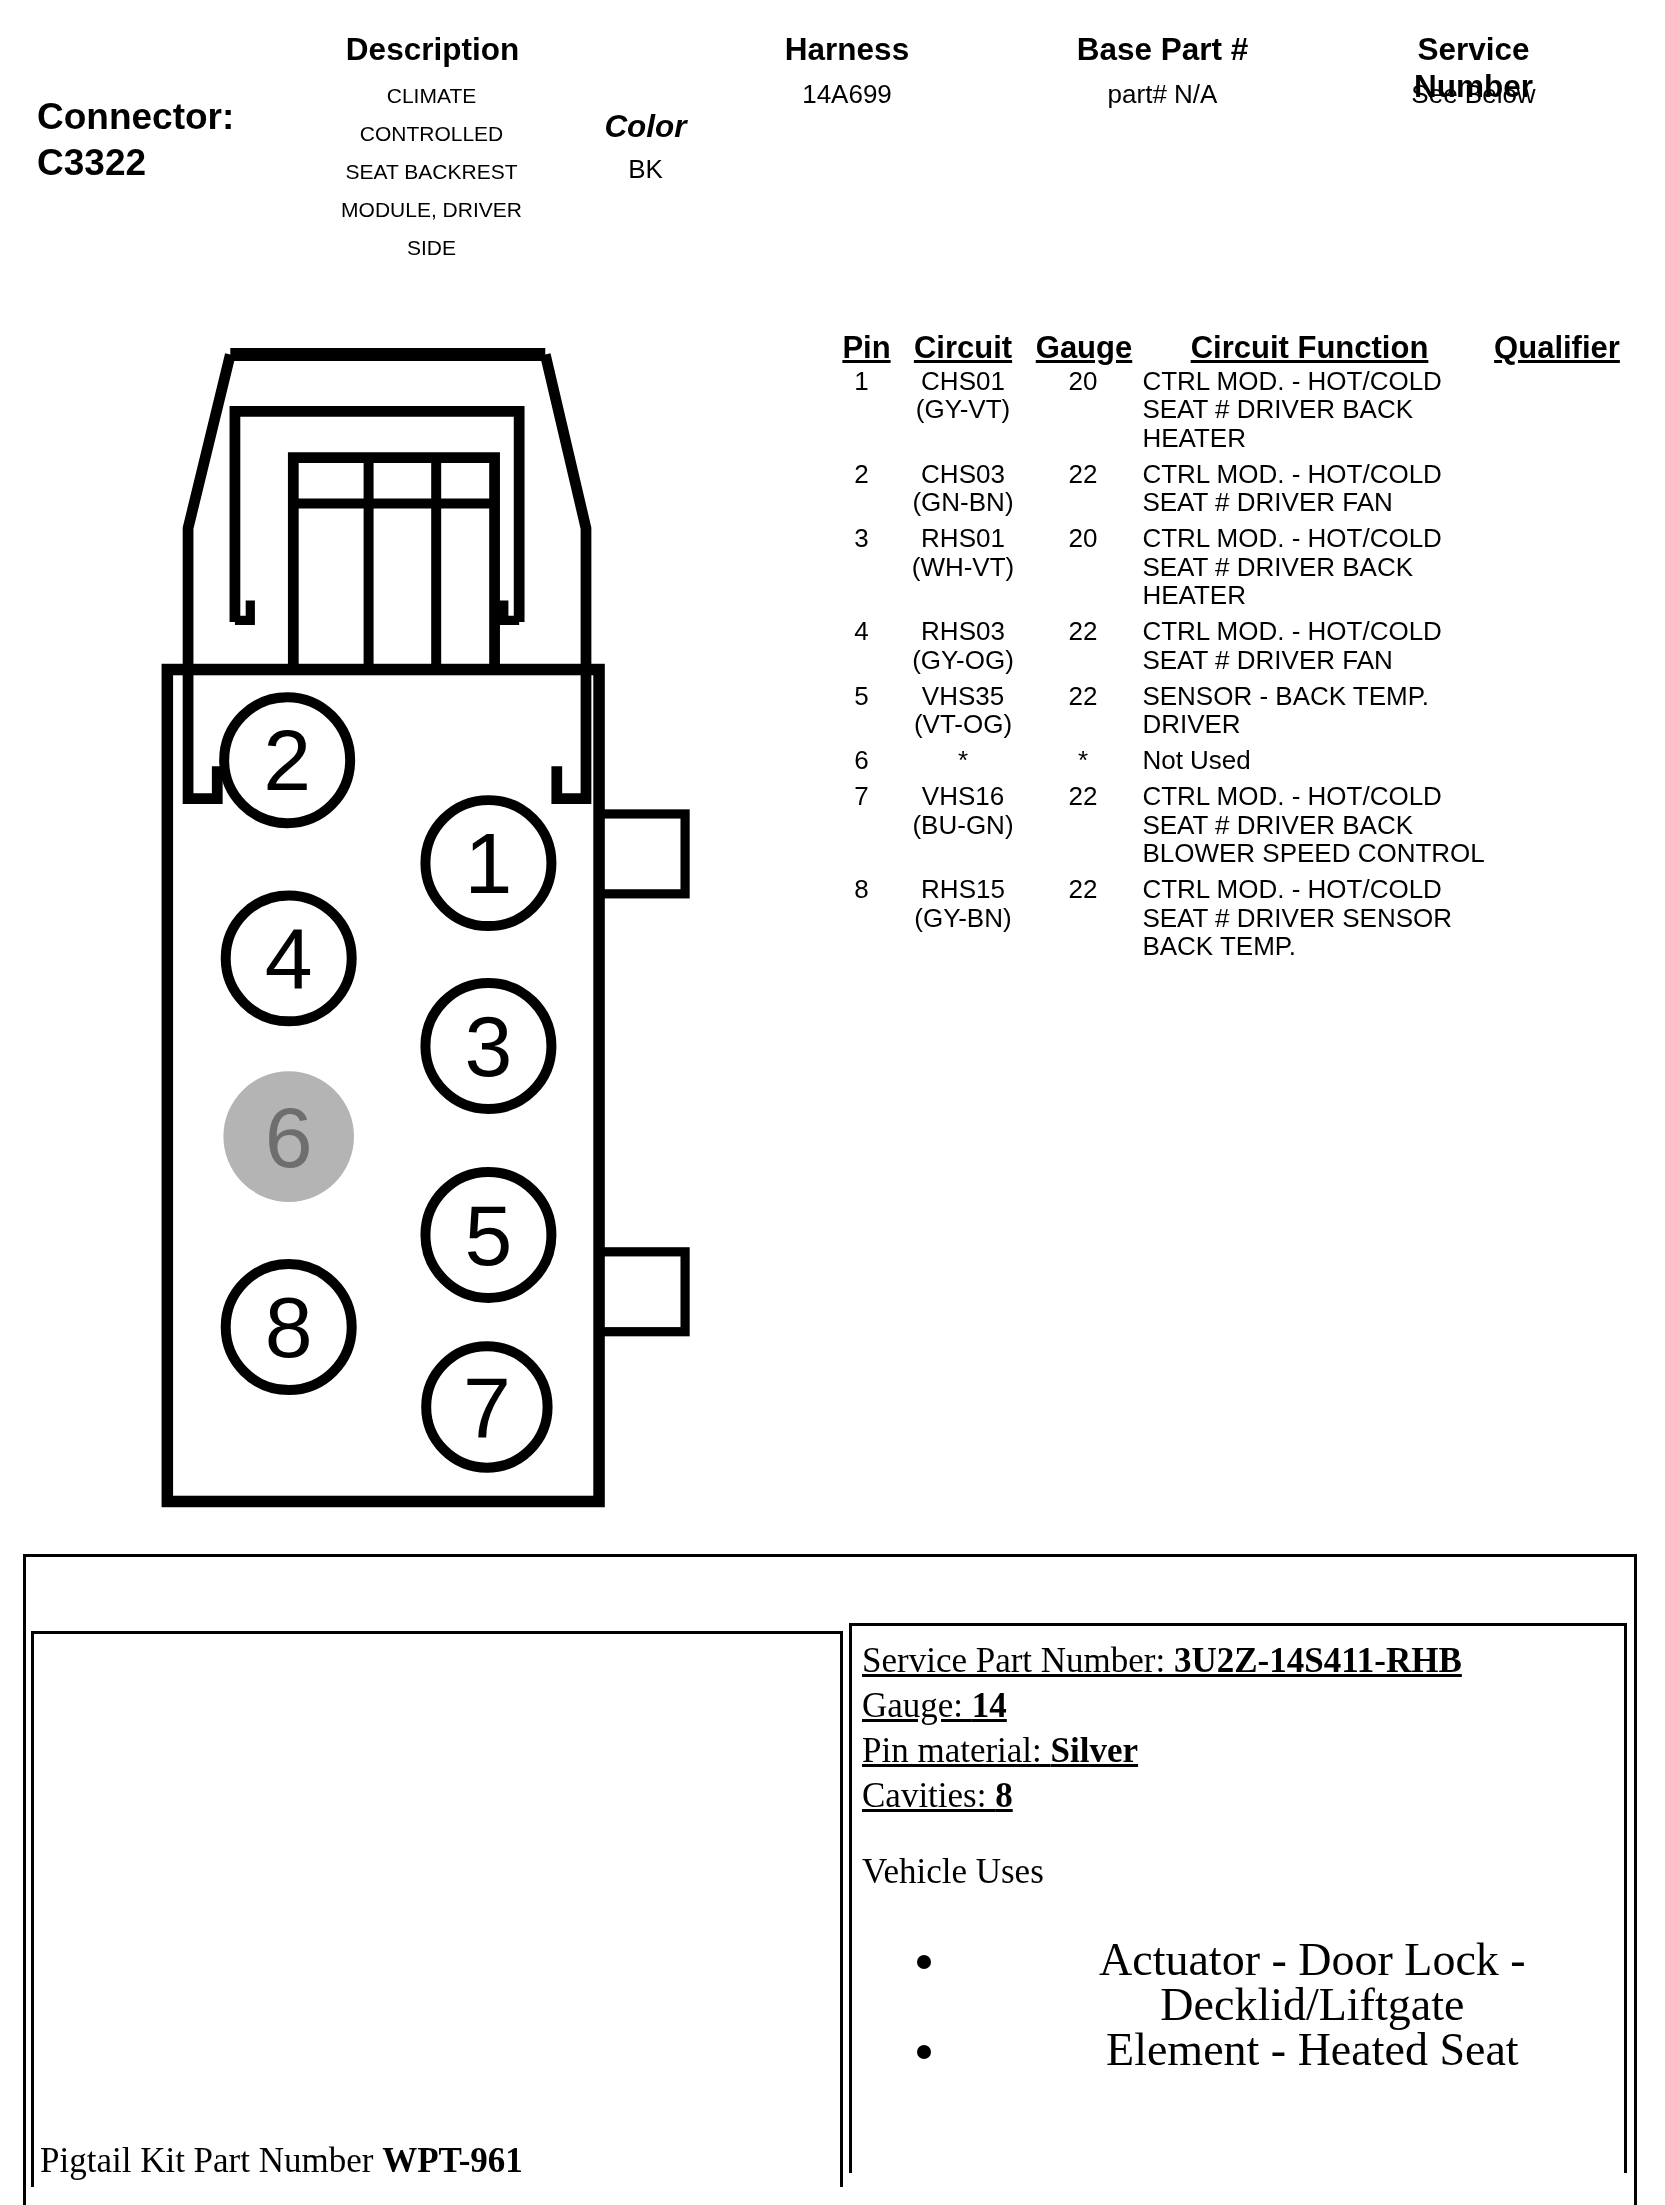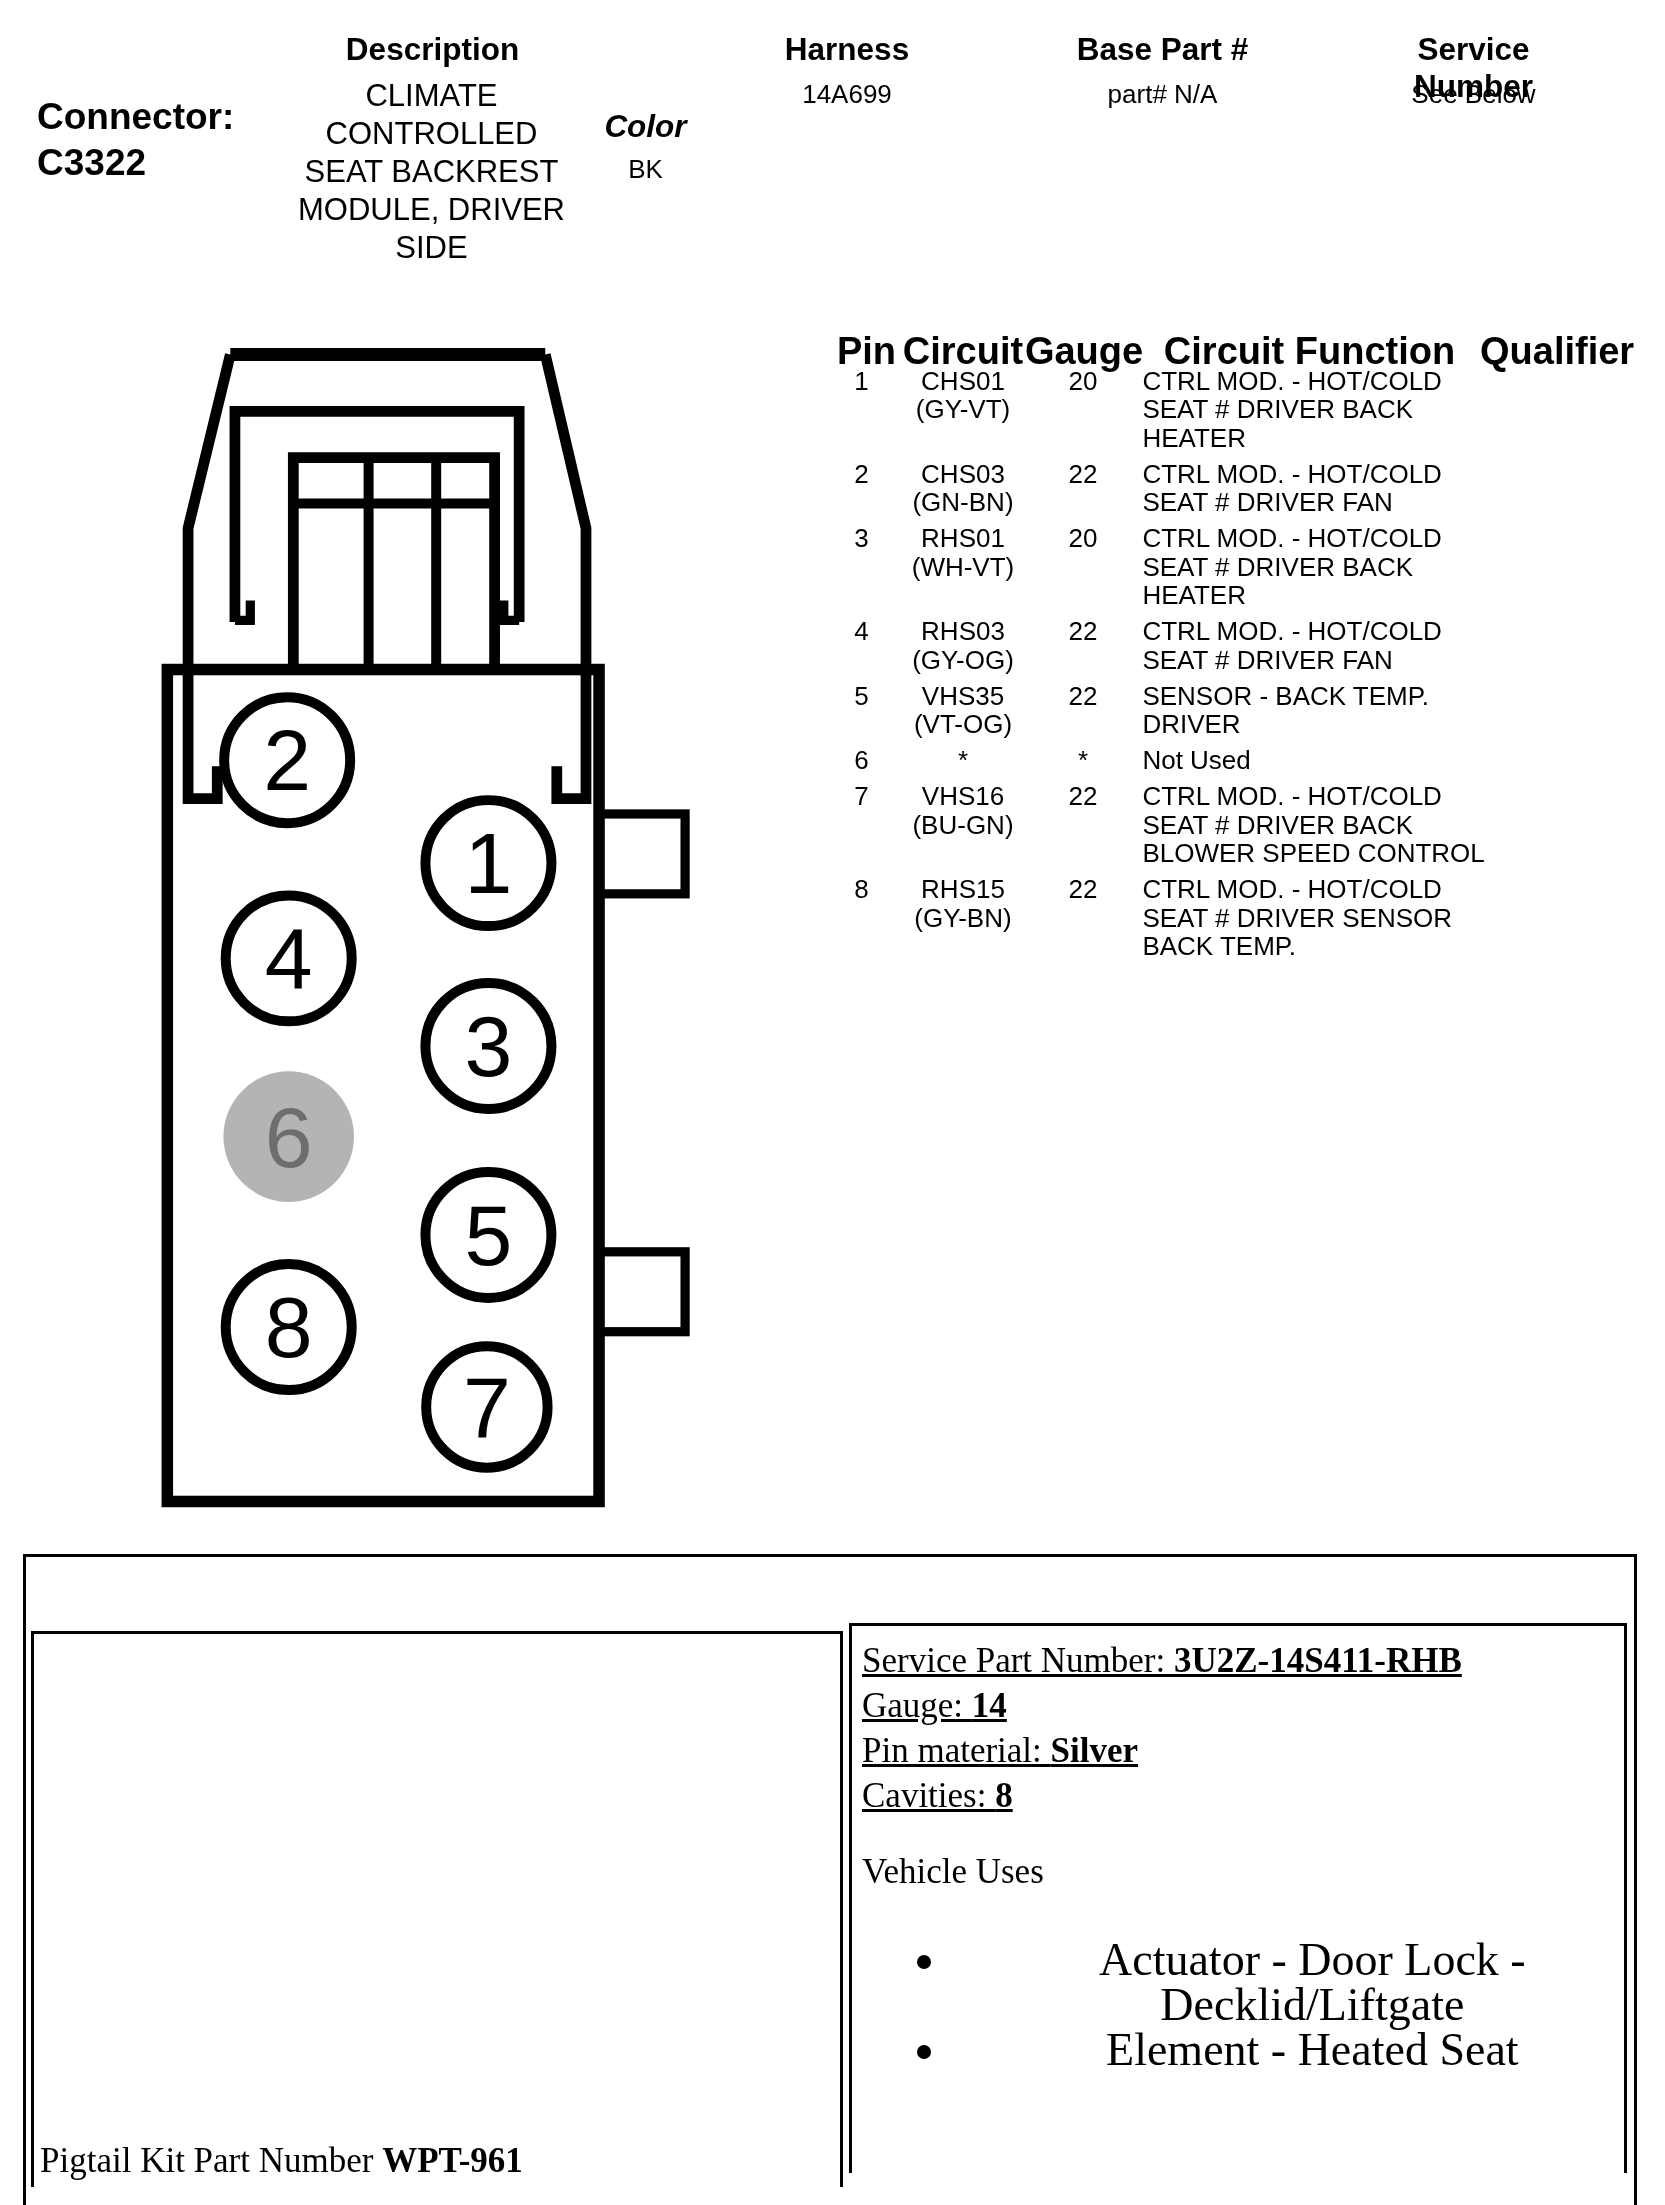--- a/index.html
+++ b/index.html
@@ -3,23 +3,23 @@
 <meta charset="utf-8">
 <style>
   html,body{margin:0;padding:0;background:#fff;}
   .page{position:relative;width:1665px;height:2205px;background:#ffffff;overflow:hidden;
         font-family:"Liberation Sans",sans-serif;color:#000;}
   .abs{position:absolute;}
   .ctr{text-align:center;}
   .hdr{font-weight:bold;font-size:31.5px;}
   .val{font-size:26px;}
   .conn-title{font-weight:bold;font-size:37px;line-height:46px;}
-  .desc-lines{font-size:31px;line-height:38px;white-space:pre-line;}
+  .desc-lines{font-size:21px;line-height:38px;white-space:pre-line;}
   
-  .pt-head{font-weight:bold;font-size:38px;}
+  .pt-head{font-weight:bold;font-size:31px;text-decoration:underline;}
   .pt-rows{position:absolute;left:826px;top:367px;width:822px;}
   .pt-row{display:grid;grid-template-columns:71px 132px 108px auto;margin-bottom:7.7px;
           font-size:26px;line-height:28.4px;}
   .pt-pin,.pt-circ,.pt-gauge{text-align:center;}
   .pt-func{padding-left:5.4px;}
   
   .serif{font-family:"Liberation Serif",serif;}
   .box{position:absolute;border:3.8px solid #000;box-sizing:border-box;}
   .pig-title{font-weight:bold;font-size:37px;line-height:49px;padding-left:9.2px;}
   .svc-line{font-size:35px;line-height:45px;}

